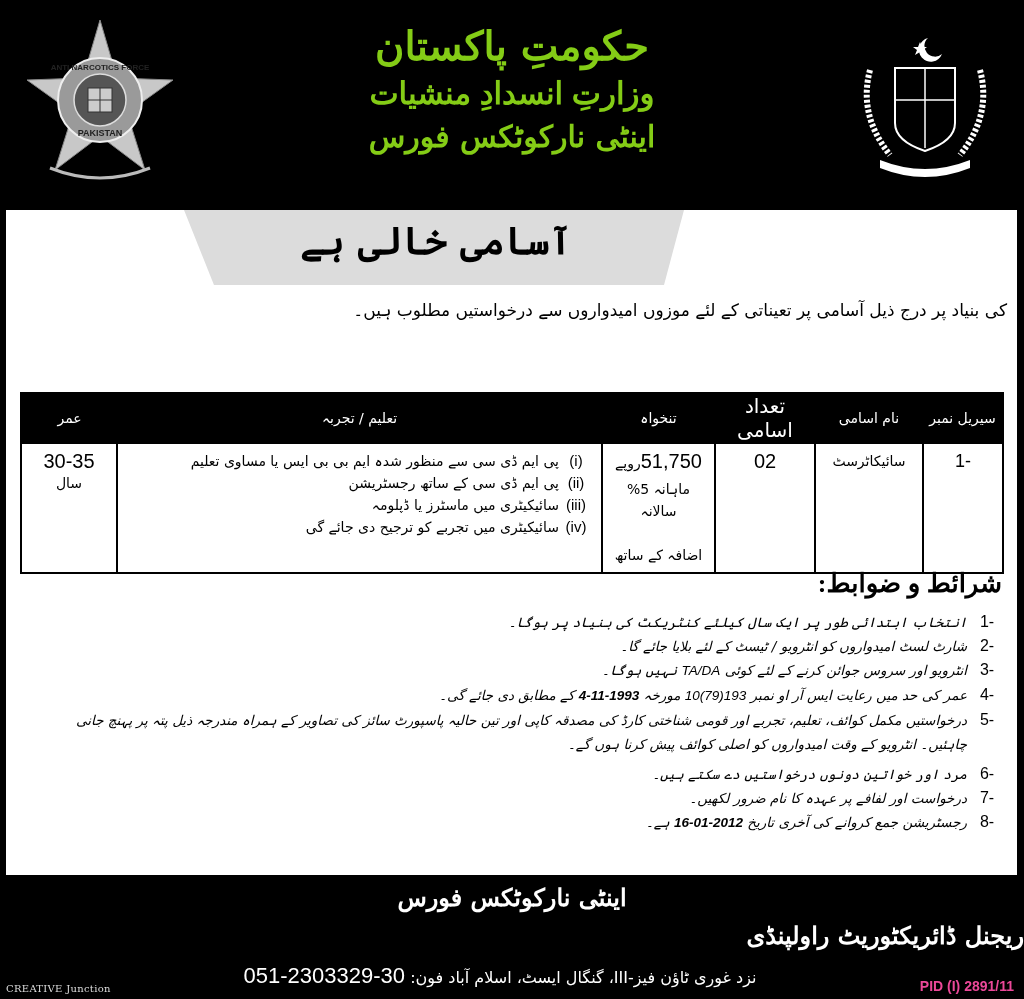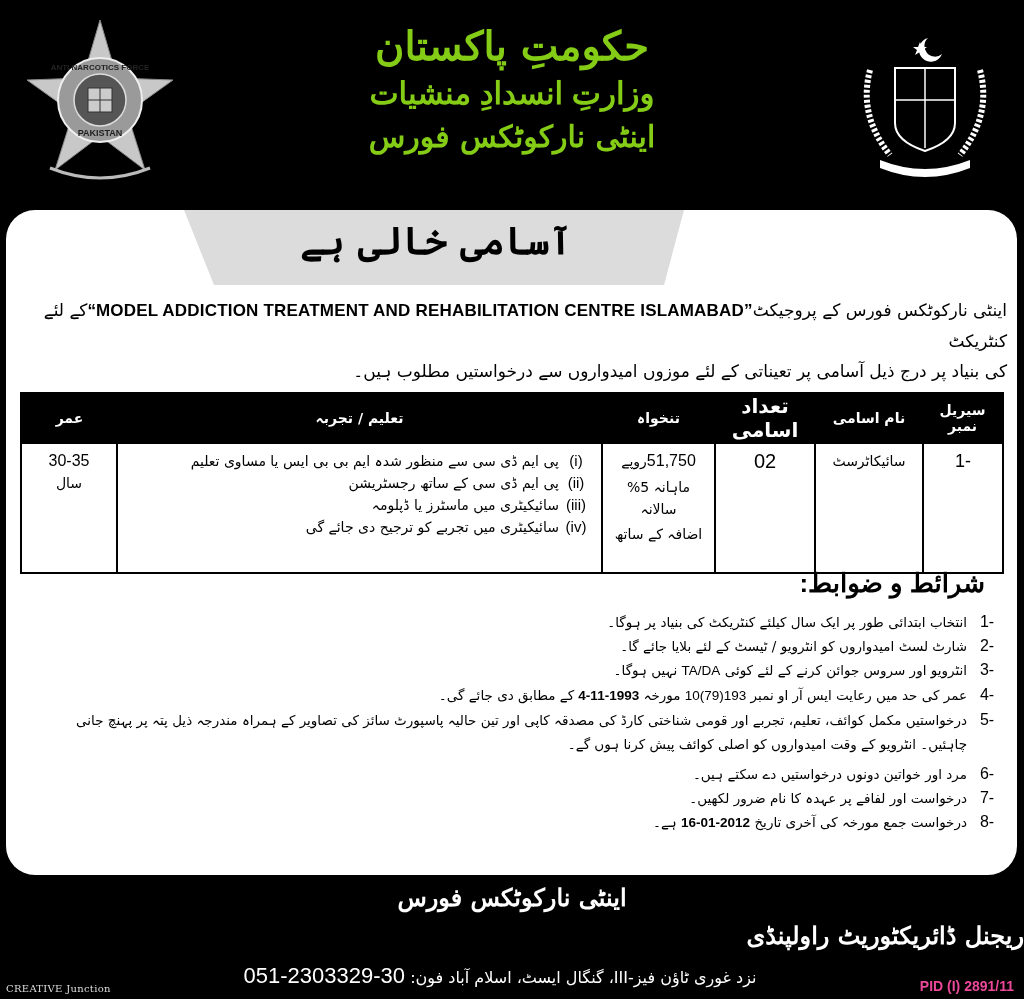--- a/index.html
+++ b/index.html
@@ -8,68 +8,68 @@
     font-family: "DejaVu Sans", sans-serif; position: relative; color: #000;
   }
   .header { position: absolute; left: 0; top: 0; width: 1024px; height: 156px; background: #000; }
   .anf-logo { position: absolute; left: 25px; top: 18px; width: 150px; height: 165px; }
   .gov-emblem { position: absolute; left: 850px; top: 30px; width: 150px; height: 150px; }
   .title-block { position: absolute; left: 250px; top: 20px; width: 524px; text-align: center; color: #84cc16; direction: rtl; }
   .title-1 { font-family: "DejaVu Serif", serif; font-size: 40px; font-weight: bold; line-height: 52px; }
   .title-2 { font-family: Liberation Sans, sans-serif; font-size: 31px; font-weight: bold; line-height: 44px; }
   .title-3 { font-family: "DejaVu Serif", serif; font-size: 30px; font-weight: bold; line-height: 42px; }
 
-  .body-panel { position: absolute; left: 6px; top: 210px; width: 1011px; height: 665px; background: #fff; border-radius: 29px; }
+  .body-panel { position: absolute; left: 6px; top: 210px; width: 1011px; height: 665px; background: #fff; }
   .banner {
     position: absolute; left: 178px; top: 0; width: 500px; height: 75px;
     background: #dcdcdc;
     clip-path: polygon(0 0, 100% 0, 96% 100%, 6% 100%);
   }
   .banner-text {
     position: absolute; left: 170px; top: 8px; width: 520px; text-align: center;
     font-family: "DejaVu Serif", serif; font-size: 38px; font-weight: bold; direction: rtl; color: #000;
   }
   .intro {
     position: absolute; right: 10px; top: 85px; width: 990px; direction: rtl;
     font-family: "DejaVu Sans", sans-serif; font-size: 17px; line-height: 30px; text-align: right;
   }
   .intro .en { font-family: "Liberation Sans", sans-serif; font-weight: bold; font-size: 17px; direction: ltr; unicode-bidi: embed; letter-spacing: 0.2px; }
 
   table.posts {
     position: absolute; left: 14px; top: 182px; width: 984px; border-collapse: collapse; direction: rtl;
     border: 2px solid #000;
   }
   table.posts th {
-    background: #000; color: #fff; font-weight: bold; font-size: 14px; height: 30px;
+    background: #000; color: #fff; font-weight: normal; font-size: 14px; height: 30px;
     font-family: "DejaVu Sans", sans-serif; padding: 0 6px;
   }
   table.posts td {
     border: 2px solid #000; vertical-align: top; padding: 6px 8px; font-size: 14px; line-height: 22px; height: 116px;
   }
   .c-serial { width: 62px; text-align: center; }
   .c-name { width: 90px; text-align: center; margin-top: 44px; }
   .c-count { width: 82px; text-align: center; font-family: "Liberation Sans", sans-serif; font-size: 20px !important; }
   .c-salary { width: 95px; text-align: center; }
   .c-edu { text-align: right; }
   .c-age { width: 78px; text-align: center; }
-  .num-lg { font-family: "Liberation Sans", sans-serif; font-size: 16px; direction: ltr; unicode-bidi: embed; }
+  .num-lg { font-family: "Liberation Sans", sans-serif; font-size: 20px; direction: ltr; unicode-bidi: embed; }
   .edu-line { display: block; }
   .edu-line .roman { font-family: "Liberation Sans", sans-serif; font-size: 15px; display: inline-block; width: 34px; text-align: center; direction: ltr; }
   .edu-list { padding-right: 0; margin: 0; }
 
   .terms-title {
-    position: absolute; right: 32px; top: 358px; direction: rtl;
-    font-family: Liberation Sans, sans-serif; font-weight: bold; font-size: 26px;
+    position: absolute; right: 15px; top: 358px; direction: rtl;
+    font-family: Liberation Serif, serif; font-weight: bold; font-size: 26px;
   }
   .terms {
     position: absolute; right: 10px; top: 400px; width: 1000px; direction: rtl; margin: 0; padding: 0; list-style: none;
   }
   .terms li { font-size: 13.5px; line-height: 24px; text-align: right; display: flex; }
   .terms li .tnum { font-family: "Liberation Sans", sans-serif; font-size: 16px; width: 40px; flex: none; text-align: center; direction: ltr; }
-  .terms li .ttxt { flex: 1; padding-left: 19px; }
+  .terms li .ttxt { flex: 1; padding-left: 19px; font-style: italic; }
   .bold-en { font-family: "Liberation Sans", sans-serif; font-weight: bold; direction: ltr; unicode-bidi: embed; }
   .en-plain { font-family: "Liberation Sans", sans-serif; direction: ltr; unicode-bidi: embed; }
 
   .footer { position: absolute; left: 0; top: 875px; width: 1024px; height: 124px; background: #000; color: #fff; }
   .footer-1 { position: absolute; left: 0; width: 1024px; top: 8px; text-align: center; direction: rtl; font-family: "DejaVu Serif", serif; font-weight: bold; font-size: 24px; }
   .footer-2 { position: absolute; left: 0; width: 1024px; top: 46px; text-align: right; direction: rtl; font-family: "DejaVu Serif", serif; font-weight: bold; font-size: 24px; }
   .footer-3 { position: absolute; left: 200px; width: 600px; top: 88px; text-align: center; direction: rtl; font-size: 16px; }
   .footer-3 .phone { font-family: "Liberation Sans", sans-serif; font-size: 22px; direction: ltr; unicode-bidi: embed; }
   .credit { position: absolute; left: 6px; top: 108px; font-family: "DejaVu Serif", serif; font-size: 10px; color: #ddd; letter-spacing: 0.3px; }
   .pid { position: absolute; right: 10px; top: 103px; font-family: "Liberation Sans", sans-serif; font-weight: bold; font-size: 14px; color: #ec4899; }
@@ -106,23 +106,20 @@
     <path d="M130,40 Q142,85 110,125" fill="none" stroke="#fff" stroke-width="6" stroke-dasharray="3,2"></path>
     <path d="M30,130 Q75,148 120,130 l0,8 Q75,156 30,138z" fill="#fff"></path>
   </svg>
 </div>
 
 <div class="body-panel">
   <div class="banner"></div>
   <div class="banner-text">آسامی خالی ہے</div>
 
   <div class="intro">
-    <div>
-      <span>اینٹی نارکوٹکس فورس کے پروجیکٹ</span><span class="en">“MODEL ADDICTION TREATMENT AND REHABILITATION CENTRE ISLAMABAD”</span><span>کے لئے کنٹریکٹ</span>
-    </div>
     <div>کی بنیاد پر درج ذیل آسامی پر تعیناتی کے لئے موزوں امیدواروں سے درخواستیں مطلوب ہیں۔</div>
   </div>
 
   <table class="posts">
     <thead>
       <tr>
         <th class="c-serial">سیریل نمبر</th>
         <th class="c-name">نام اسامی</th>
         <th class="c-count" style="font-size:14px">تعداد اسامی</th>
         <th class="c-salary">تنخواہ</th>
@@ -131,21 +128,21 @@
       </tr>
     </thead>
     <tbody>
       <tr>
         <td class="c-serial"><span class="num-lg" style="font-size:18px">1-</span></td>
         <td class="c-name">سائیکاٹرسٹ</td>
         <td class="c-count">02</td>
         <td class="c-salary">
           <div><span class="num-lg">51,750</span><span>روپے</span></div>
           <div style="margin-top:4px">ماہانہ 5% سالانہ</div>
-          <div style="margin-top:3px">اضافہ کے ساتھ</div>
+          <div style="margin-top:22px">اضافہ کے ساتھ</div>
         </td>
         <td class="c-edu">
           <div class="edu-list">
             <span class="edu-line"><span class="roman">(i)</span><span>پی ایم ڈی سی سے منظور شدہ ایم بی بی ایس یا مساوی تعلیم</span></span>
             <span class="edu-line"><span class="roman">(ii)</span><span>پی ایم ڈی سی کے ساتھ رجسٹریشن</span></span>
             <span class="edu-line"><span class="roman">(iii)</span><span>سائیکیٹری میں ماسٹرز یا ڈپلومہ</span></span>
             <span class="edu-line"><span class="roman">(iv)</span><span>سائیکیٹری میں تجربے کو ترجیح دی جائے گی</span></span>
           </div>
         </td>
         <td class="c-age">
@@ -181,21 +178,21 @@
     <li style="margin-top:6px">
         <span class="tnum">6-</span>
         <span class="ttxt">مرد اور خواتین دونوں درخواستیں دے سکتے ہیں۔</span>
       </li>
     <li>
         <span class="tnum">7-</span>
         <span class="ttxt">درخواست اور لفافے پر عہدہ کا نام ضرور لکھیں۔</span>
       </li>
     <li>
         <span class="tnum">8-</span>
-        <span class="ttxt"><span>درخواست جمع مورخہ کی آخری تاریخ</span> <span class="bold-en">16-01-2012</span> <span>ہے۔</span></span>
+        <span class="ttxt"><span>رجسٹریشن جمع کروانے کی آخری تاریخ</span> <span class="bold-en">16-01-2012</span> <span>ہے۔</span></span>
       </li>
   </ul>
 </div>
 
 <div class="footer">
   <div class="footer-1">اینٹی نارکوٹکس فورس</div>
   <div class="footer-2">ریجنل ڈائریکٹوریٹ راولپنڈی</div>
   <div class="footer-3">
     <span>نزد غوری ٹاؤن فیز-III، گنگال ایسٹ، اسلام آباد</span>
     <span>فون:</span>

